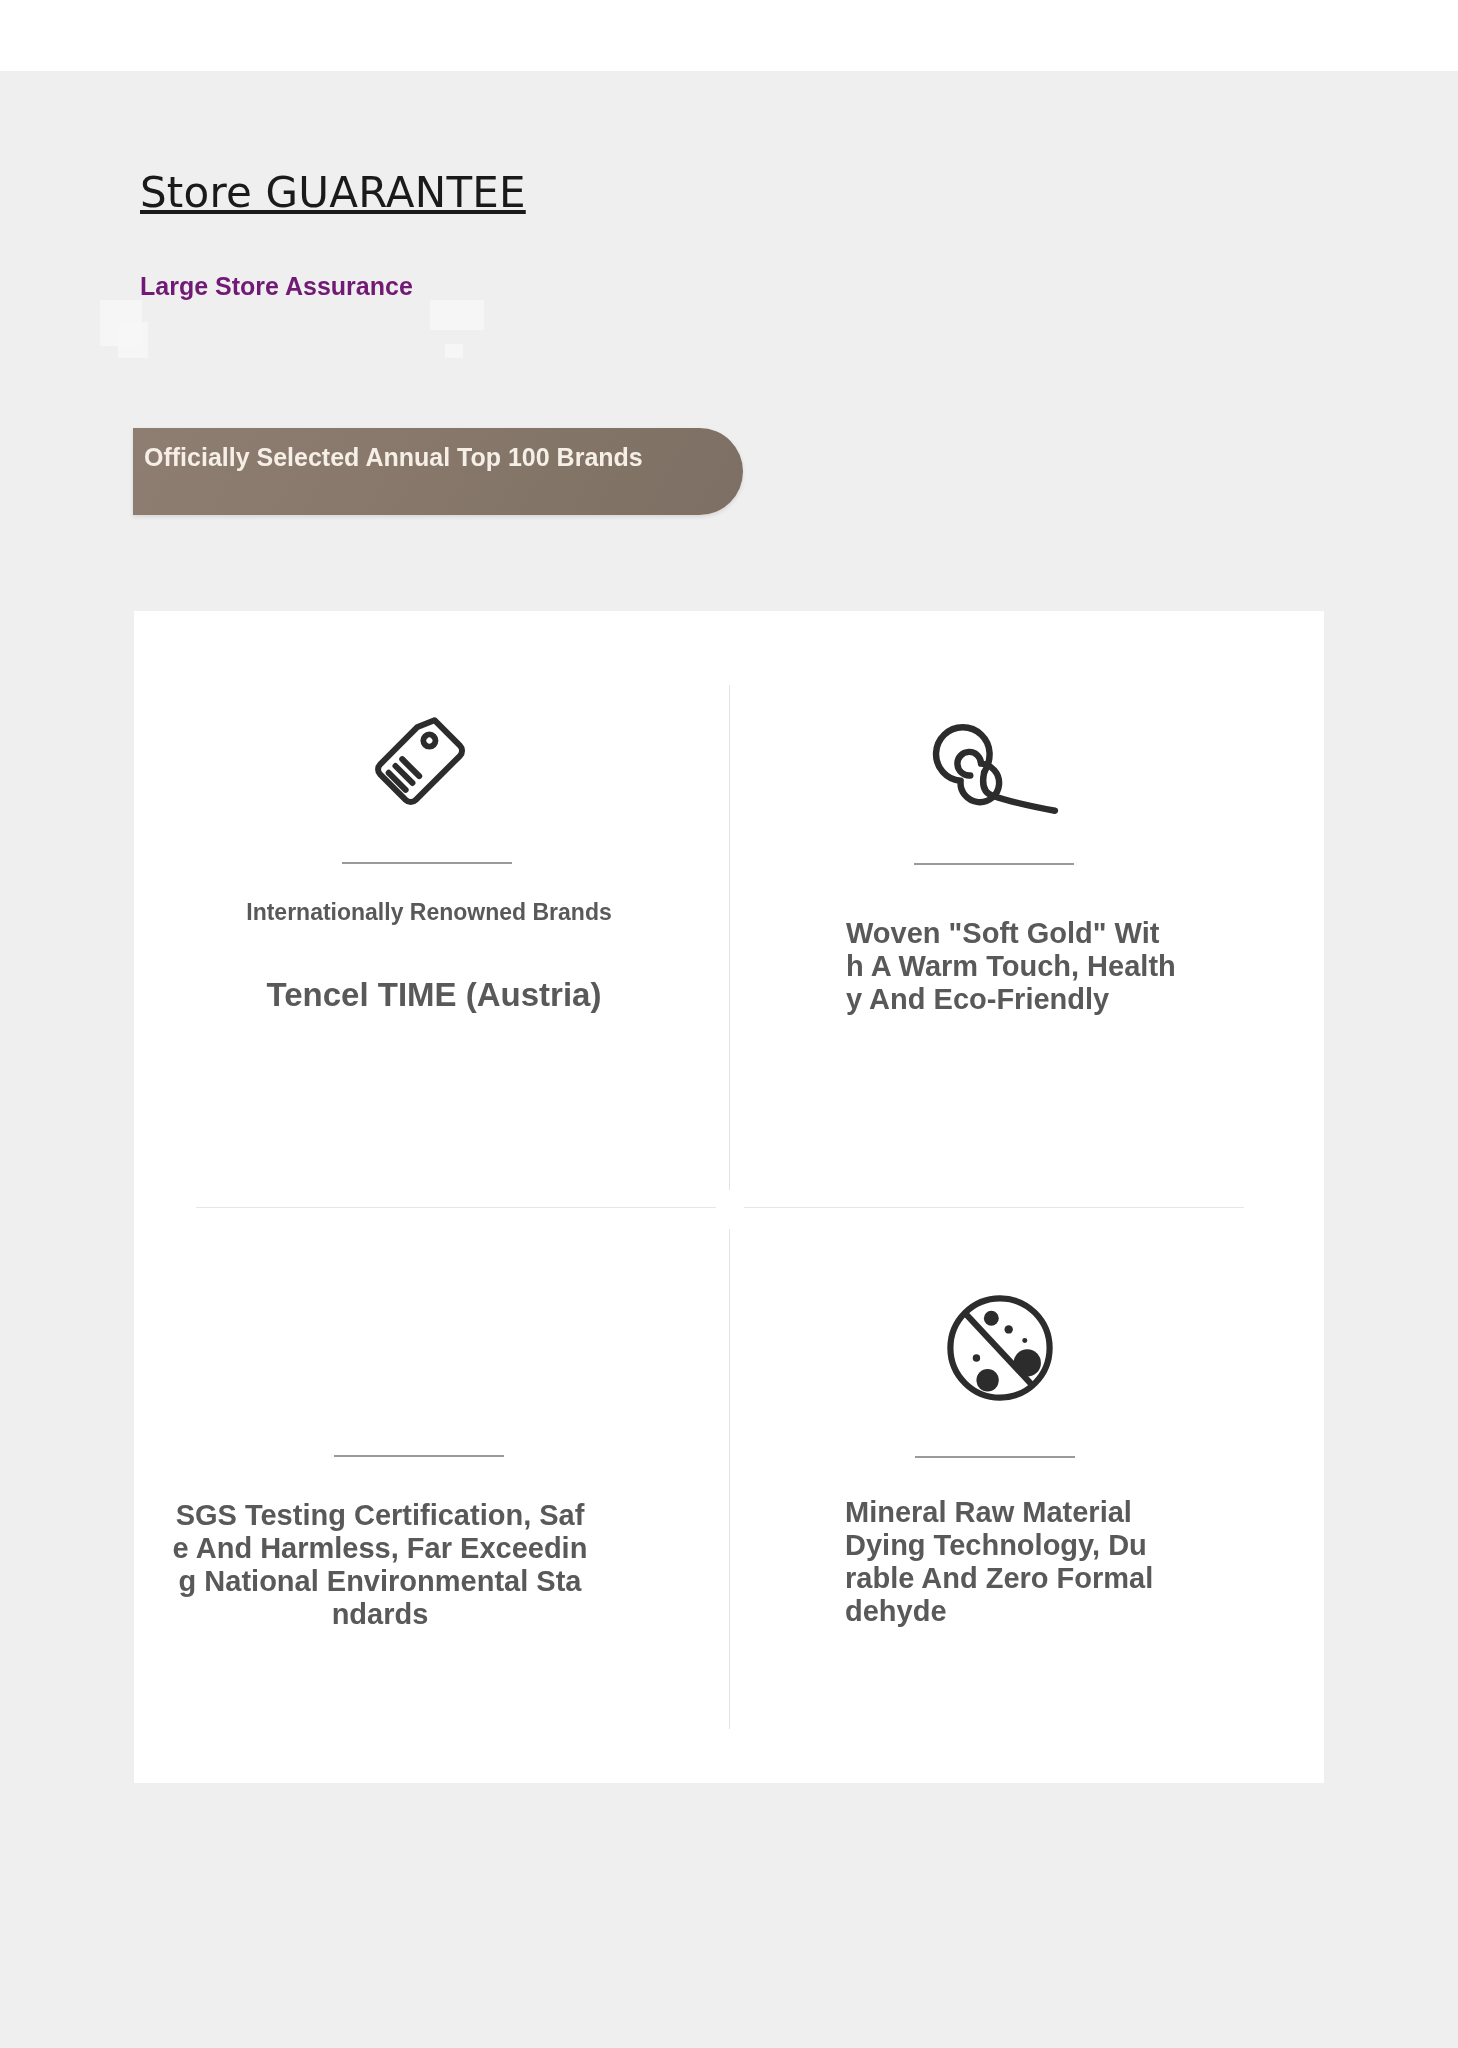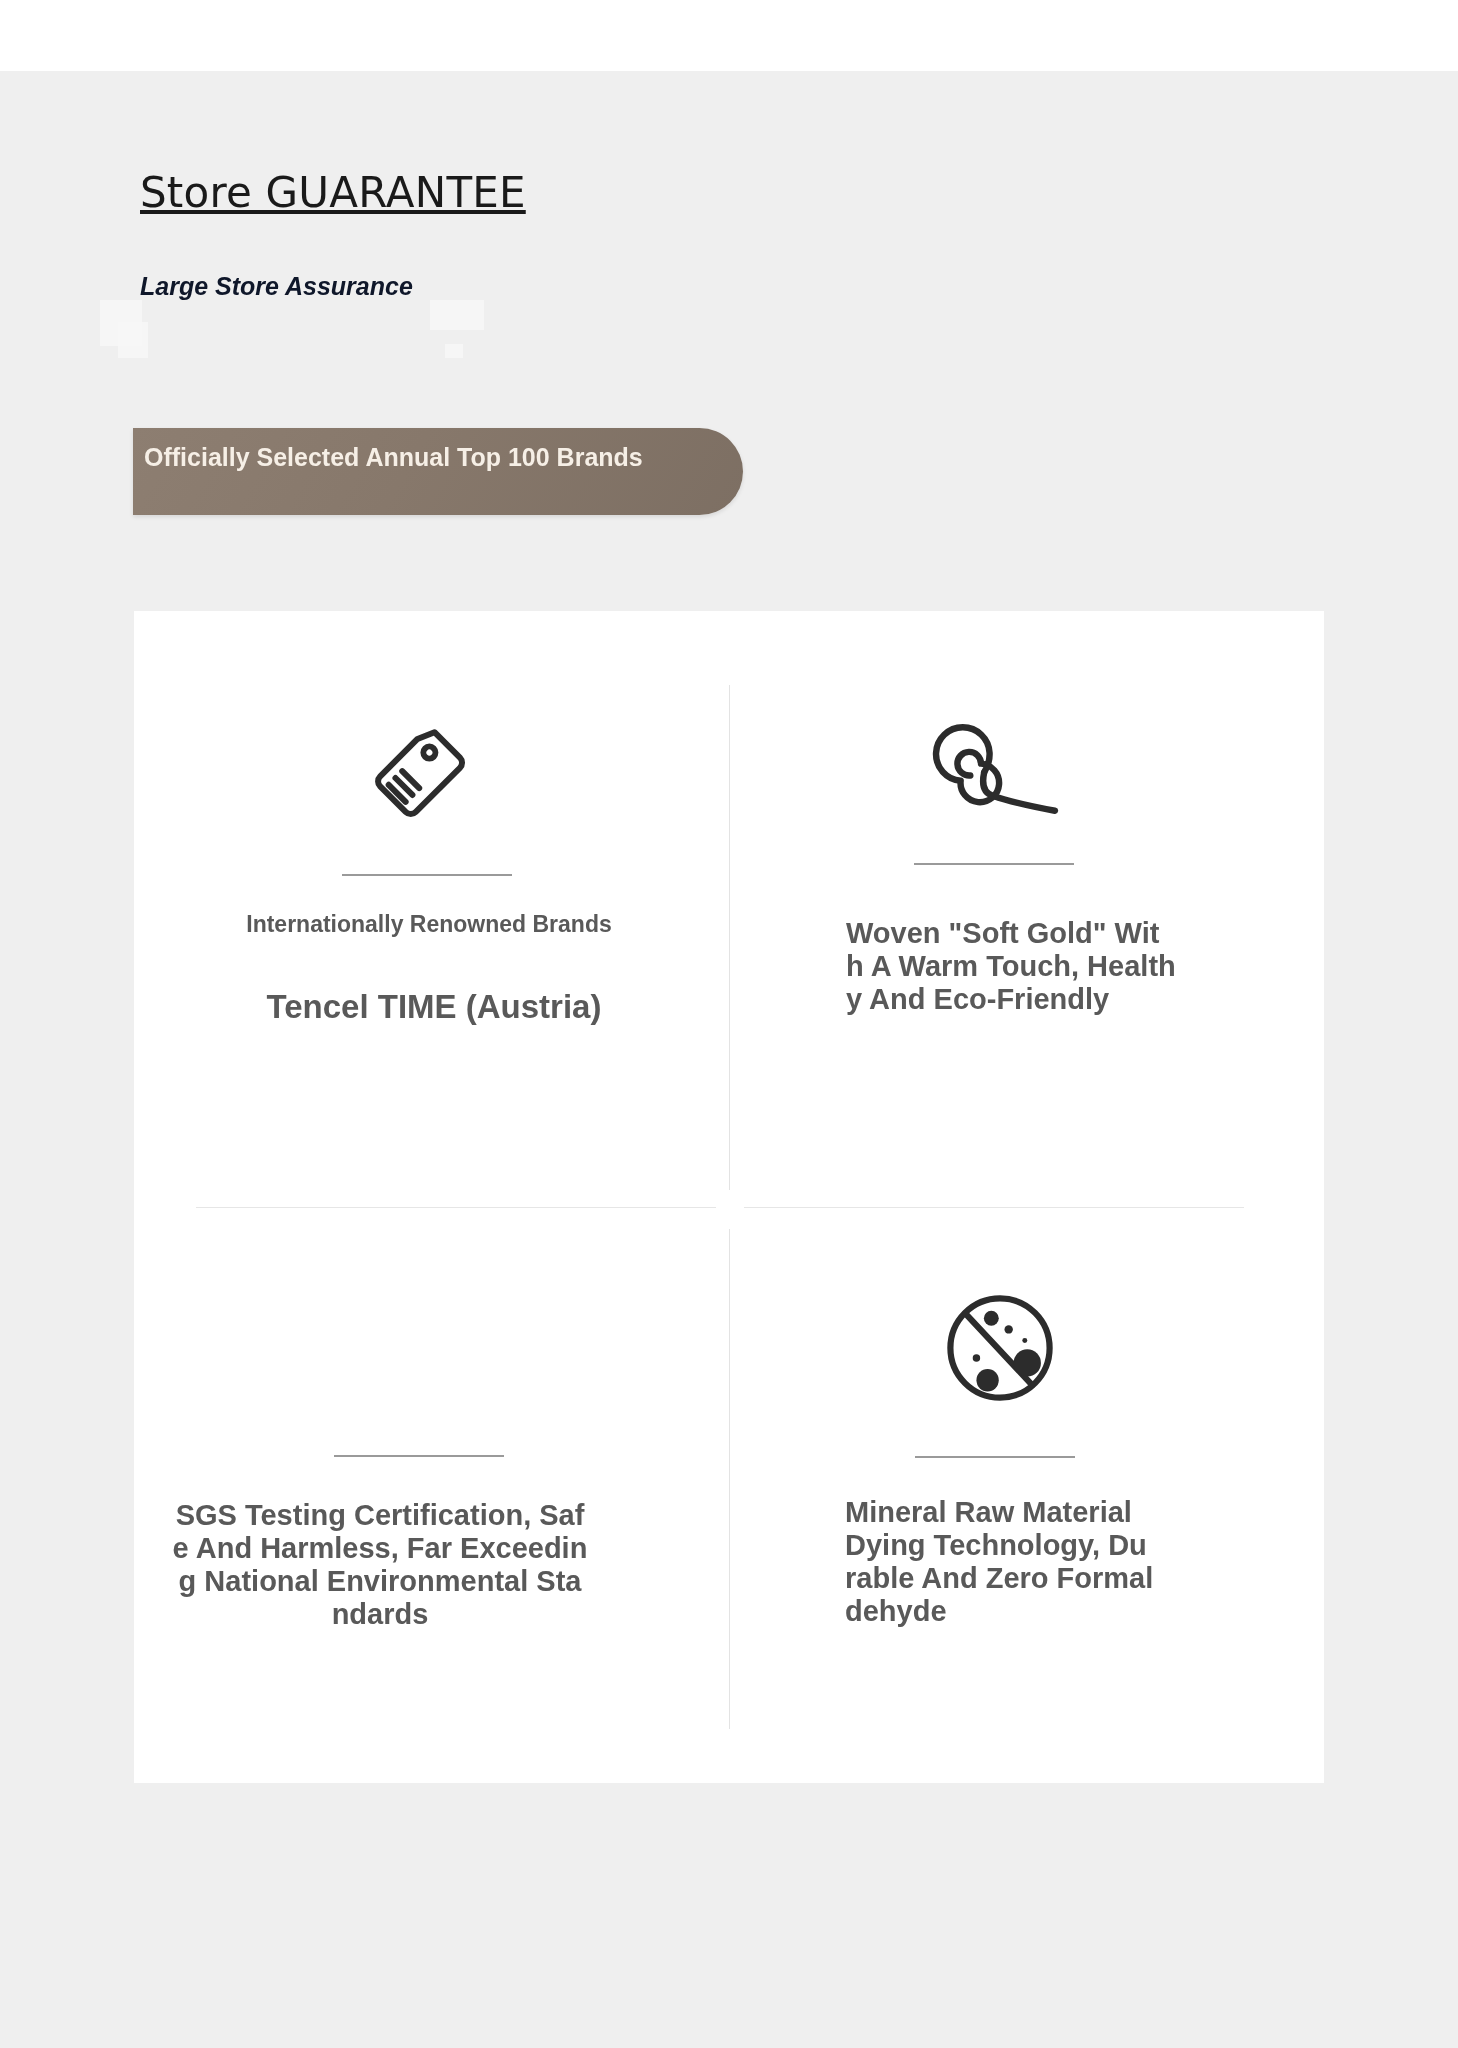--- a/index.html
+++ b/index.html
@@ -43,24 +43,23 @@
     white-space: nowrap;
     line-height: 1;
     text-decoration: underline;
   }
   .header-subtitle {
     position: absolute;
     left: 140px;
     top: 274px;
     font-size: 25px;
     font-weight: bold;
-    color: #0f172a;
+    color: #701a75;
     white-space: nowrap;
     line-height: 1;
-    font-style: italic;
   }
 
   
   .ghost {
     position: absolute;
     background: #f7f7f7;
     opacity: .85;
   }
   .ghost.g1 { left: 100px; top: 300px; width: 42px; height: 46px; }
   .ghost.g2 { left: 118px; top: 322px; width: 30px; height: 36px; }
@@ -133,21 +132,21 @@
   .div-h-right {
     position: absolute;
     left: 610px;
     top: 596px;
     width: 500px;
     height: 1px;
     background: #e6e6e6;
   }
 
   .cell { position: absolute; }
-  .cell-1 { left: 0;     top: 12px;    width: 595px; height: 596px; }
+  .cell-1 { left: 0;     top: 0;    width: 595px; height: 596px; }
   .cell-2 { left: 596px; top: 0;    width: 594px; height: 596px; }
   .cell-3 { left: 0;     top: 597px; width: 595px; height: 575px; }
   .cell-4 { left: 596px; top: 597px; width: 594px; height: 575px; }
 
   .icon-wrap {
     position: absolute;
     display: flex;
     align-items: center;
     justify-content: center;
   }

